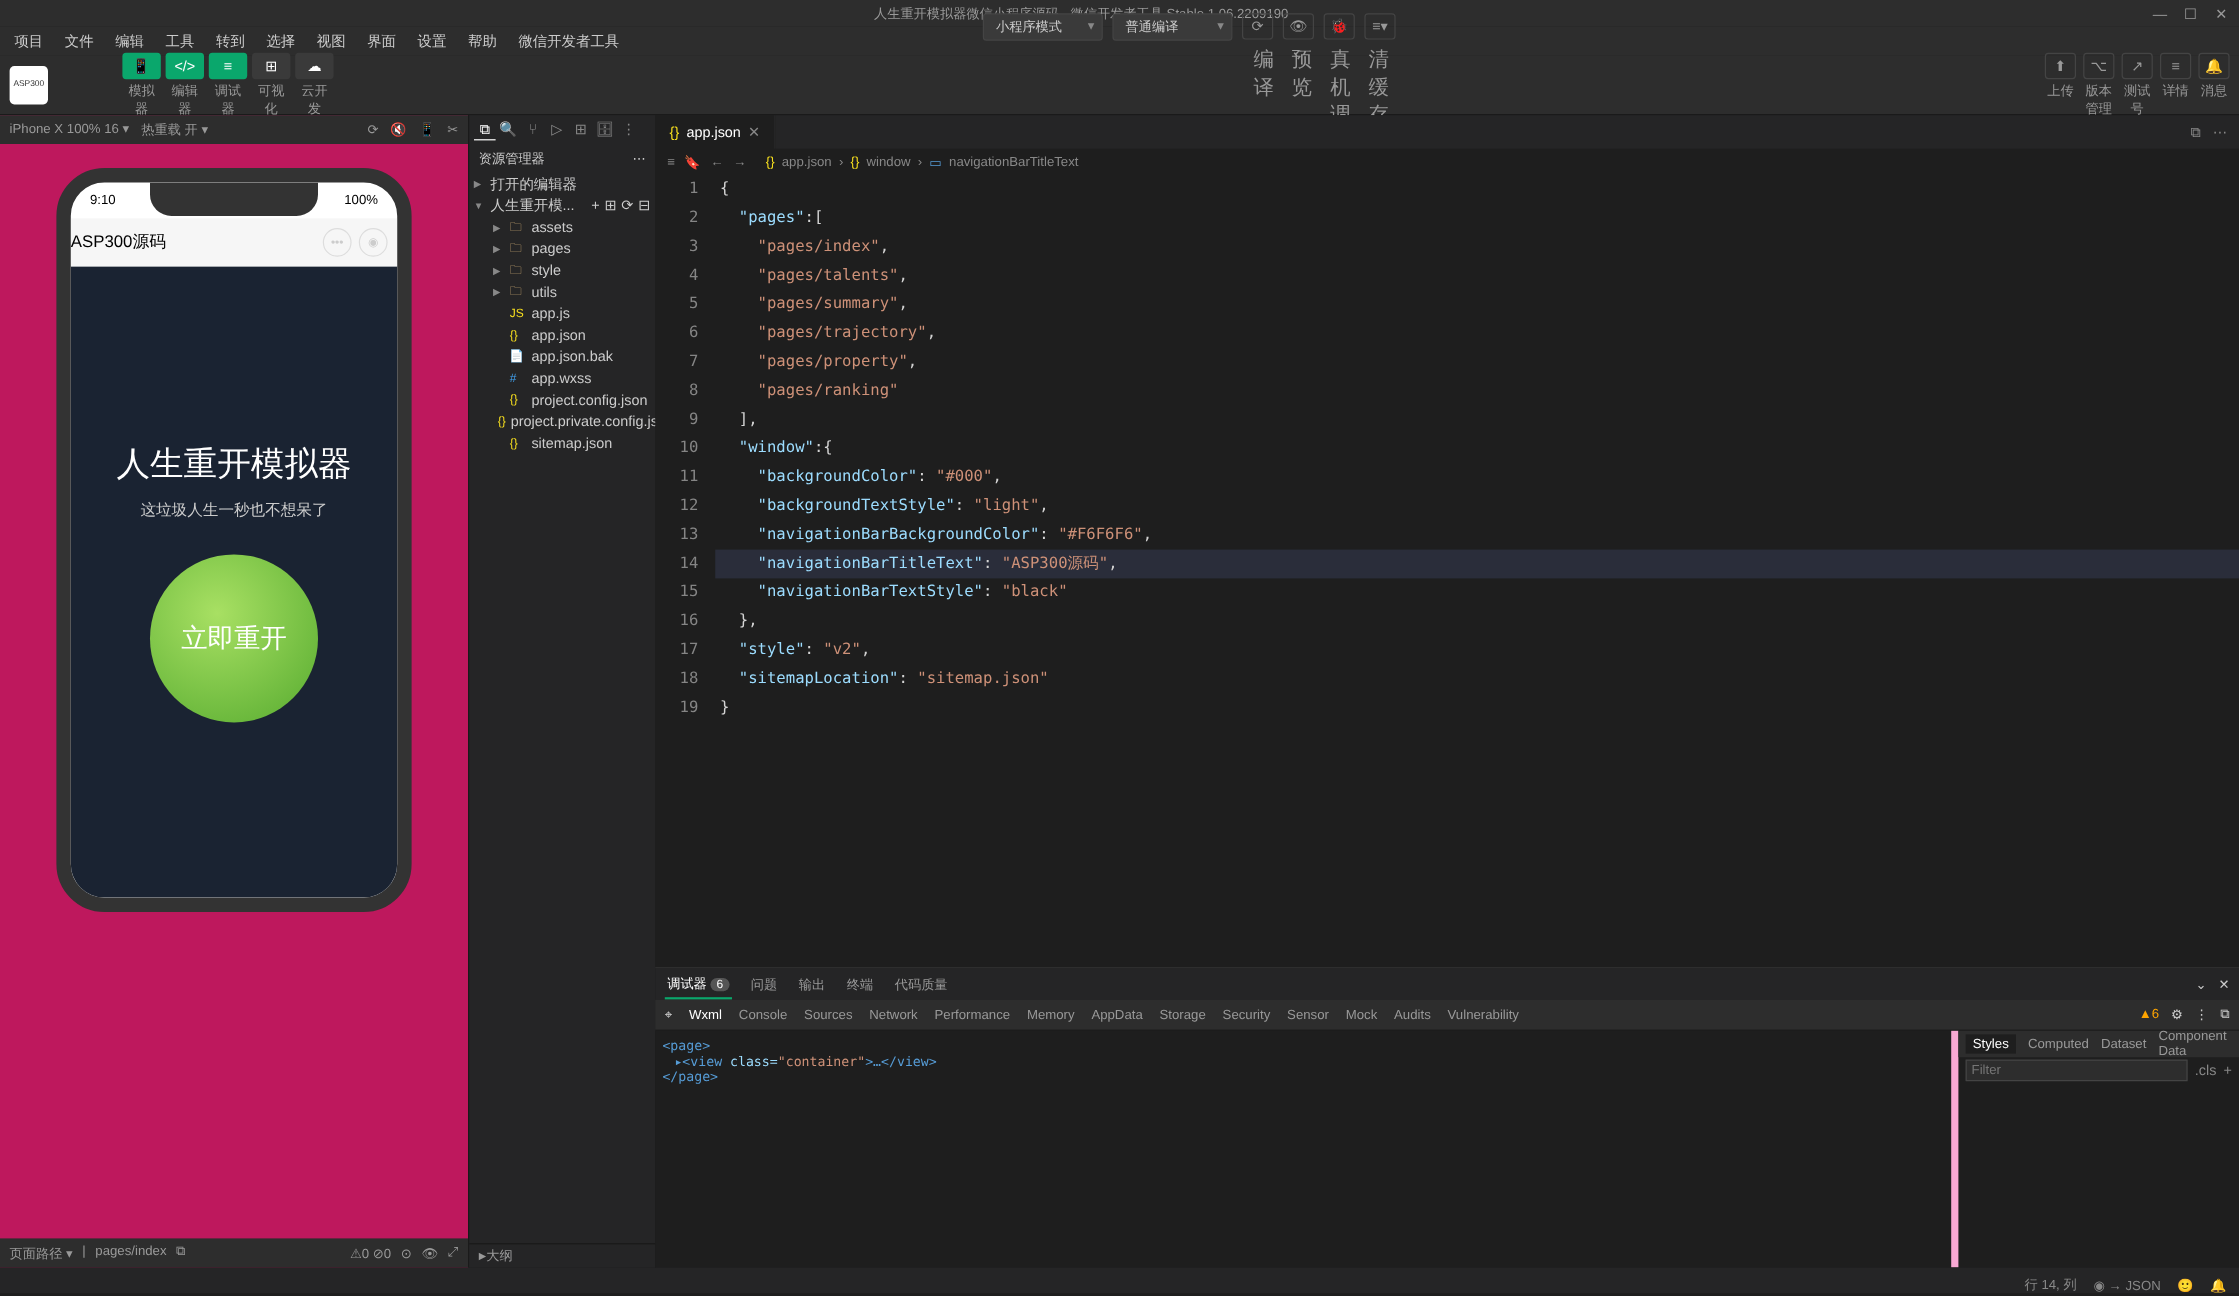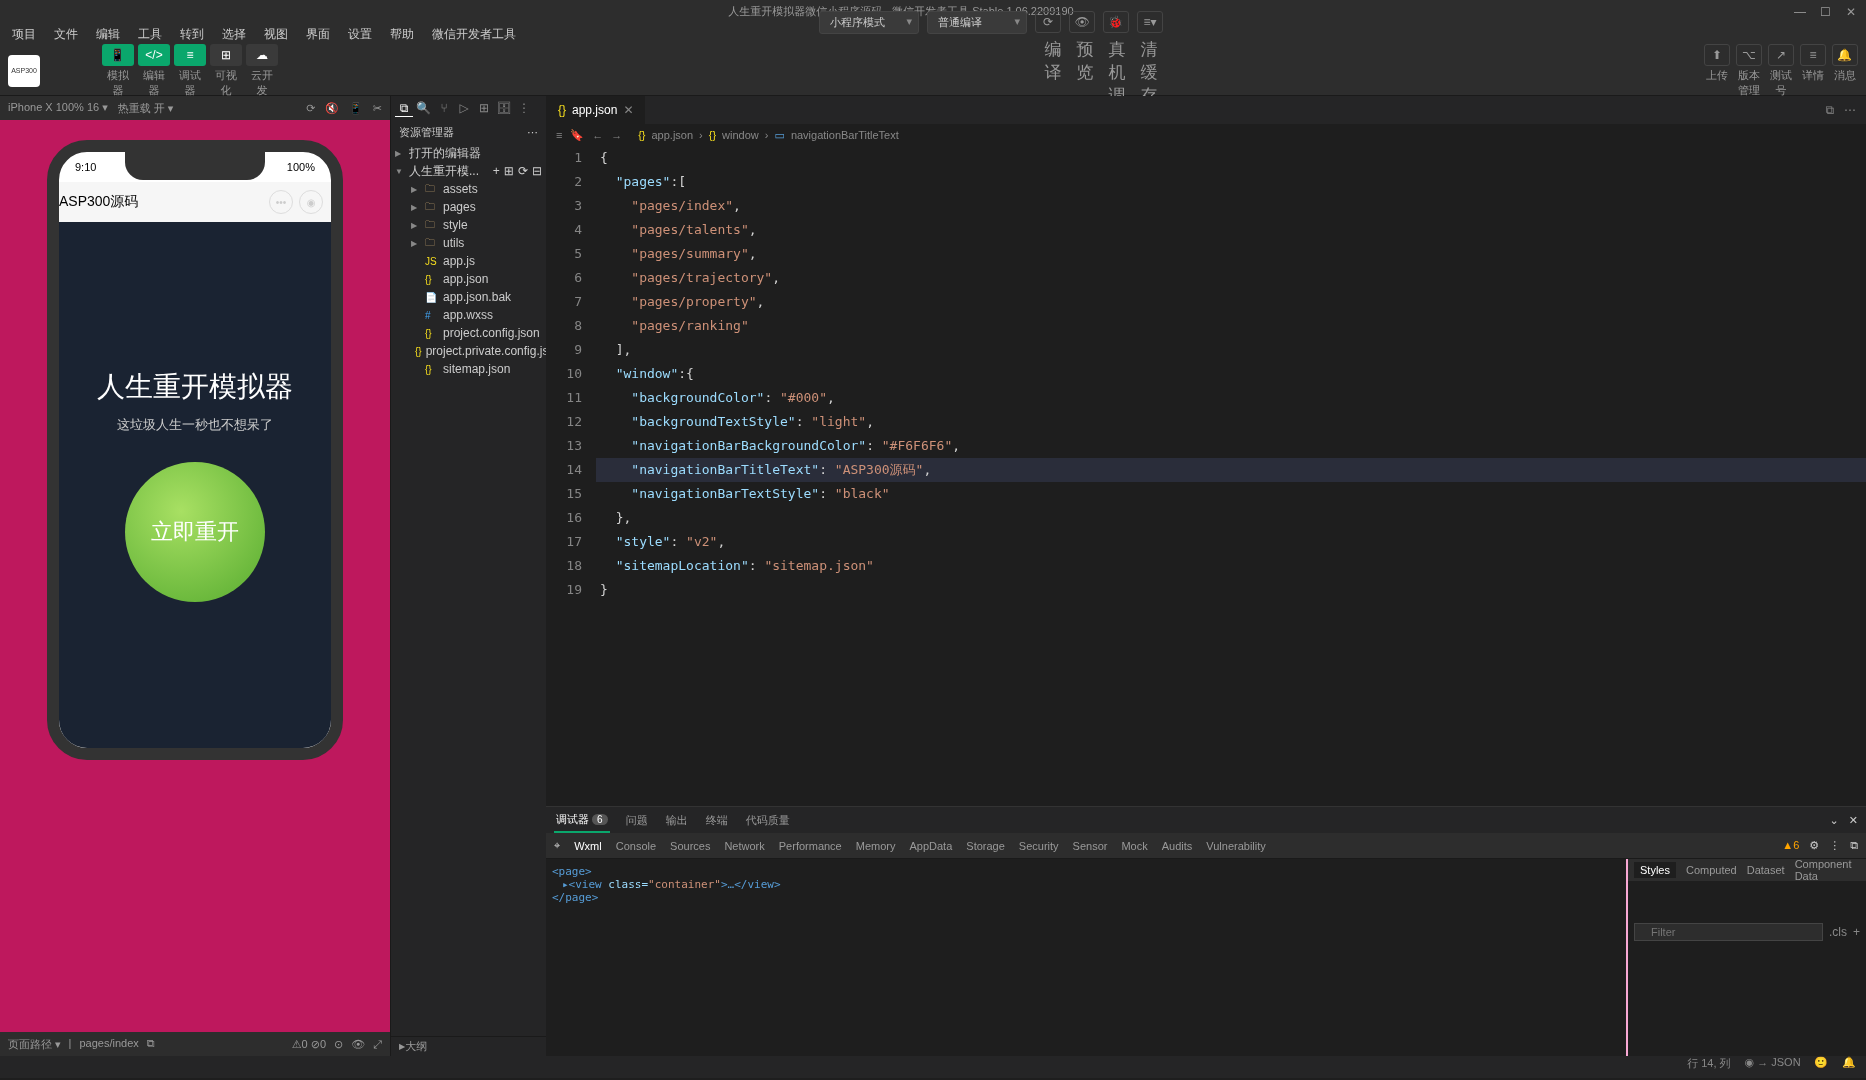--- a/index.html
+++ b/index.html
@@ -83,27 +83,27 @@
 .debug-badge { background: #555; border-radius: 8px; padding: 0 5px; font-size: 10px; }
 .debug-subtabs { height: 26px; background: #2d2d2d; display: flex; align-items: center; padding: 0 8px; gap: 14px; font-size: 11px; border-bottom: 1px solid #1a1a1a; }
 .debug-subtab { color: #999; cursor: pointer; }
 .debug-subtab.active { color: #fff; }
 .debug-warn { color: #ffa500; }
 .debug-content { flex: 1; display: flex; }
 .wxml-view { flex: 1; padding: 6px; font-family: Consolas, monospace; font-size: 11px; color: #888; }
 .wxml-view .tag { color: #569cd6; }
 .wxml-view .attr { color: #9cdcfe; }
 .wxml-view .val { color: #ce9178; }
-.styles-panel { width: 240px; border-left: 2px solid #f9a8d4; display: flex; flex-direction: column; gap: 40px; }
+.styles-panel { width: 240px; border-left: 6px solid #f9a8d4; display: flex; flex-direction: column; }
 .styles-tabs { height: 22px; display: flex; align-items: center; padding: 0 6px; gap: 10px; font-size: 11px; background: #2d2d2d; }
 .styles-tab { color: #999; }
 .styles-tab.active { color: #fff; background: #1e1e1e; padding: 2px 6px; }
 .styles-filter { height: 22px; display: flex; align-items: center; padding: 0 6px; }
-.styles-filter input { flex: 1; background: #2d2d2d; border: 1px solid #444; color: #ccc; padding: 2px 16px; font-size: 11px; }
-.statusbar { height: 22px; background: #252526; display: flex; align-items: flex-start; justify-content: flex-end; padding: 0 10px; font-size: 11px; color: #888; gap: 14px; }
+.styles-filter input { flex: 1; background: #2d2d2d; border: 1px solid #444; color: #ccc; padding: 2px 4px; font-size: 11px; }
+.statusbar { height: 22px; background: #252526; display: flex; align-items: flex-end; justify-content: flex-end; padding: 0 10px; font-size: 11px; color: #888; gap: 14px; }
 .outline-bar { height: 20px; background: #252526; display: flex; align-items: center; padding: 0 8px; font-size: 11px; color: #999; border-top: 1px solid #1a1a1a; }
 </style>
 </head>
 <body>
 
 <div class="titlebar">
   <div class="titlebar-center">人生重开模拟器微信小程序源码 - 微信开发者工具 Stable 1.06.2209190</div>
   <div class="win-controls">
     <span class="win-btn">—</span>
     <span class="win-btn">☐</span>

